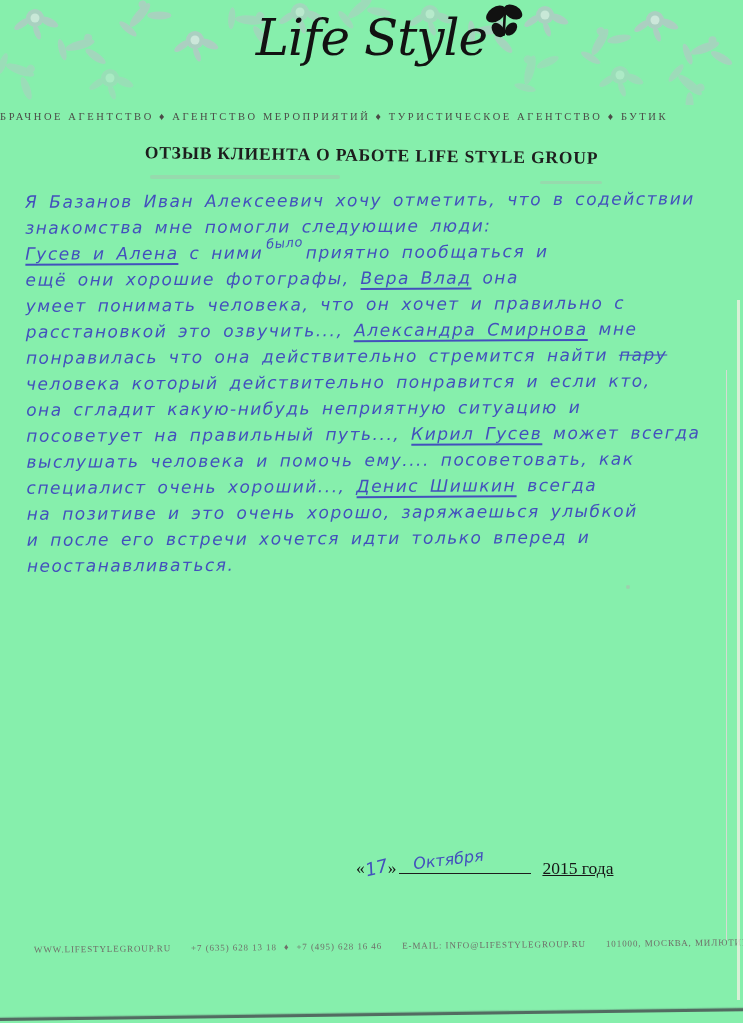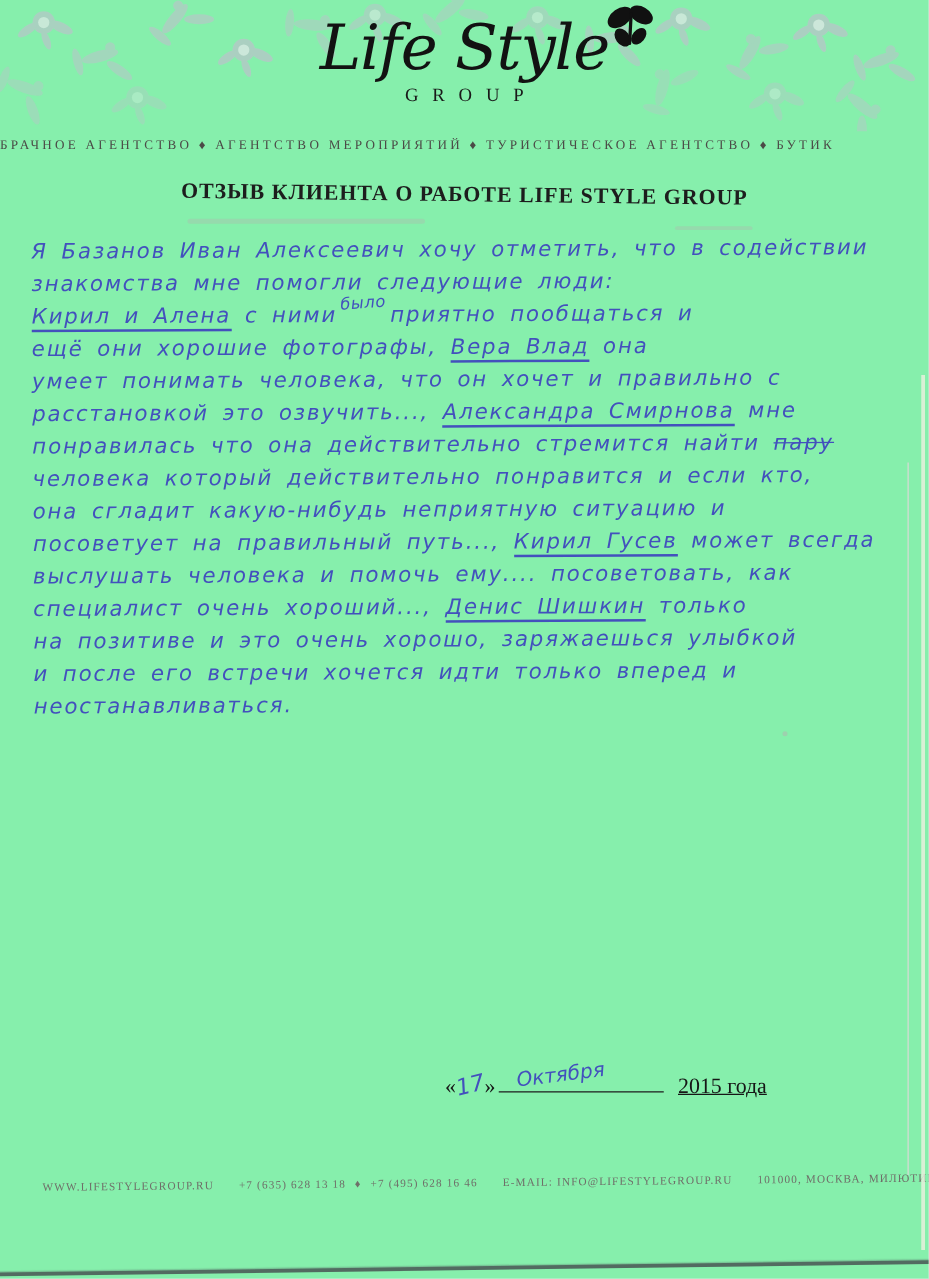--- a/index.html
+++ b/index.html
@@ -131,44 +131,43 @@
       <svg class="butterfly" width="42" height="44" viewBox="0 0 42 44" aria-hidden="true">
         <g fill="#111111">
           <ellipse cx="13" cy="12" rx="11" ry="7" transform="rotate(-35 13 12)"></ellipse>
           <ellipse cx="30" cy="10" rx="10" ry="6.5" transform="rotate(30 30 10)"></ellipse>
           <ellipse cx="15" cy="28" rx="8" ry="5.5" transform="rotate(55 15 28)"></ellipse>
           <ellipse cx="28" cy="27" rx="7.5" ry="5" transform="rotate(-50 28 27)"></ellipse>
           <rect x="20" y="8" width="2.6" height="26" rx="1.3" transform="rotate(3 21 21)"></rect>
         </g>
       </svg>
     </div>
-    <div class="logo-group">GROUP</div>
   </div>
 
   <div class="services">БРАЧНОЕ АГЕНТСТВО ♦ АГЕНТСТВО МЕРОПРИЯТИЙ ♦ ТУРИСТИЧЕСКОЕ АГЕНТСТВО ♦ БУТИК</div>
 
   <div class="doc-title">ОТЗЫВ КЛИЕНТА О РАБОТЕ LIFE STYLE GROUP</div>
 
   <div class="smudge smudge-1"></div>
   <div class="smudge smudge-2"></div>
   <div class="smudge smudge-3"></div>
 
   <div class="handwriting" style="color: rgb(67, 80, 189);">
       <div class="hw-line"><span>Я Базанов Иван Алексеевич хочу отметить, что в содействии</span></div>
       <div class="hw-line"><span>знакомства мне помогли следующие люди:</span></div>
-      <div class="hw-line"><span class="hw-underline">Кирил и Алена</span><span> с ними</span><span class="hw-insert">было</span><span>приятно пообщаться и</span></div>
+      <div class="hw-line"><span class="hw-underline">Гусев и Алена</span><span> с ними</span><span class="hw-insert">было</span><span>приятно пообщаться и</span></div>
       <div class="hw-line"><span>ещё они хорошие фотографы, </span><span class="hw-underline">Вера Влад</span><span> она</span></div>
       <div class="hw-line"><span>умеет понимать человека, что он хочет и правильно с</span></div>
       <div class="hw-line"><span>расстановкой это озвучить..., </span><span class="hw-underline">Александра Смирнова</span><span> мне</span></div>
       <div class="hw-line"><span>понравилась что она действительно стремится найти </span><span class="hw-strike">пару</span></div>
       <div class="hw-line"><span>человека который действительно понравится и если кто,</span></div>
       <div class="hw-line"><span>она сгладит какую-нибудь неприятную ситуацию и</span></div>
       <div class="hw-line"><span>посоветует на правильный путь..., </span><span class="hw-underline">Кирил Гусев</span><span> может всегда</span></div>
       <div class="hw-line"><span>выслушать человека и помочь ему.... посоветовать, как</span></div>
-      <div class="hw-line"><span>специалист очень хороший..., </span><span class="hw-underline">Денис Шишкин</span><span> только</span></div>
+      <div class="hw-line"><span>специалист очень хороший..., </span><span class="hw-underline">Денис Шишкин</span><span> всегда</span></div>
       <div class="hw-line"><span>на позитиве и это очень хорошо, заряжаешься улыбкой</span></div>
       <div class="hw-line"><span>и после его встречи хочется идти только вперед и</span></div>
       <div class="hw-line"><span>неостанавливаться.</span></div>
     </div>
 
   <div class="date-line">
     <span>«</span><span class="hw-ink date-day ink" style="color: rgb(67, 80, 189);">17</span><span>»</span><span class="date-blank"><span class="hw-ink date-month ink" style="color: rgb(67, 80, 189);">Октября</span></span><span class="date-year">2015 года</span>
   </div>
 
   <div class="footer">

